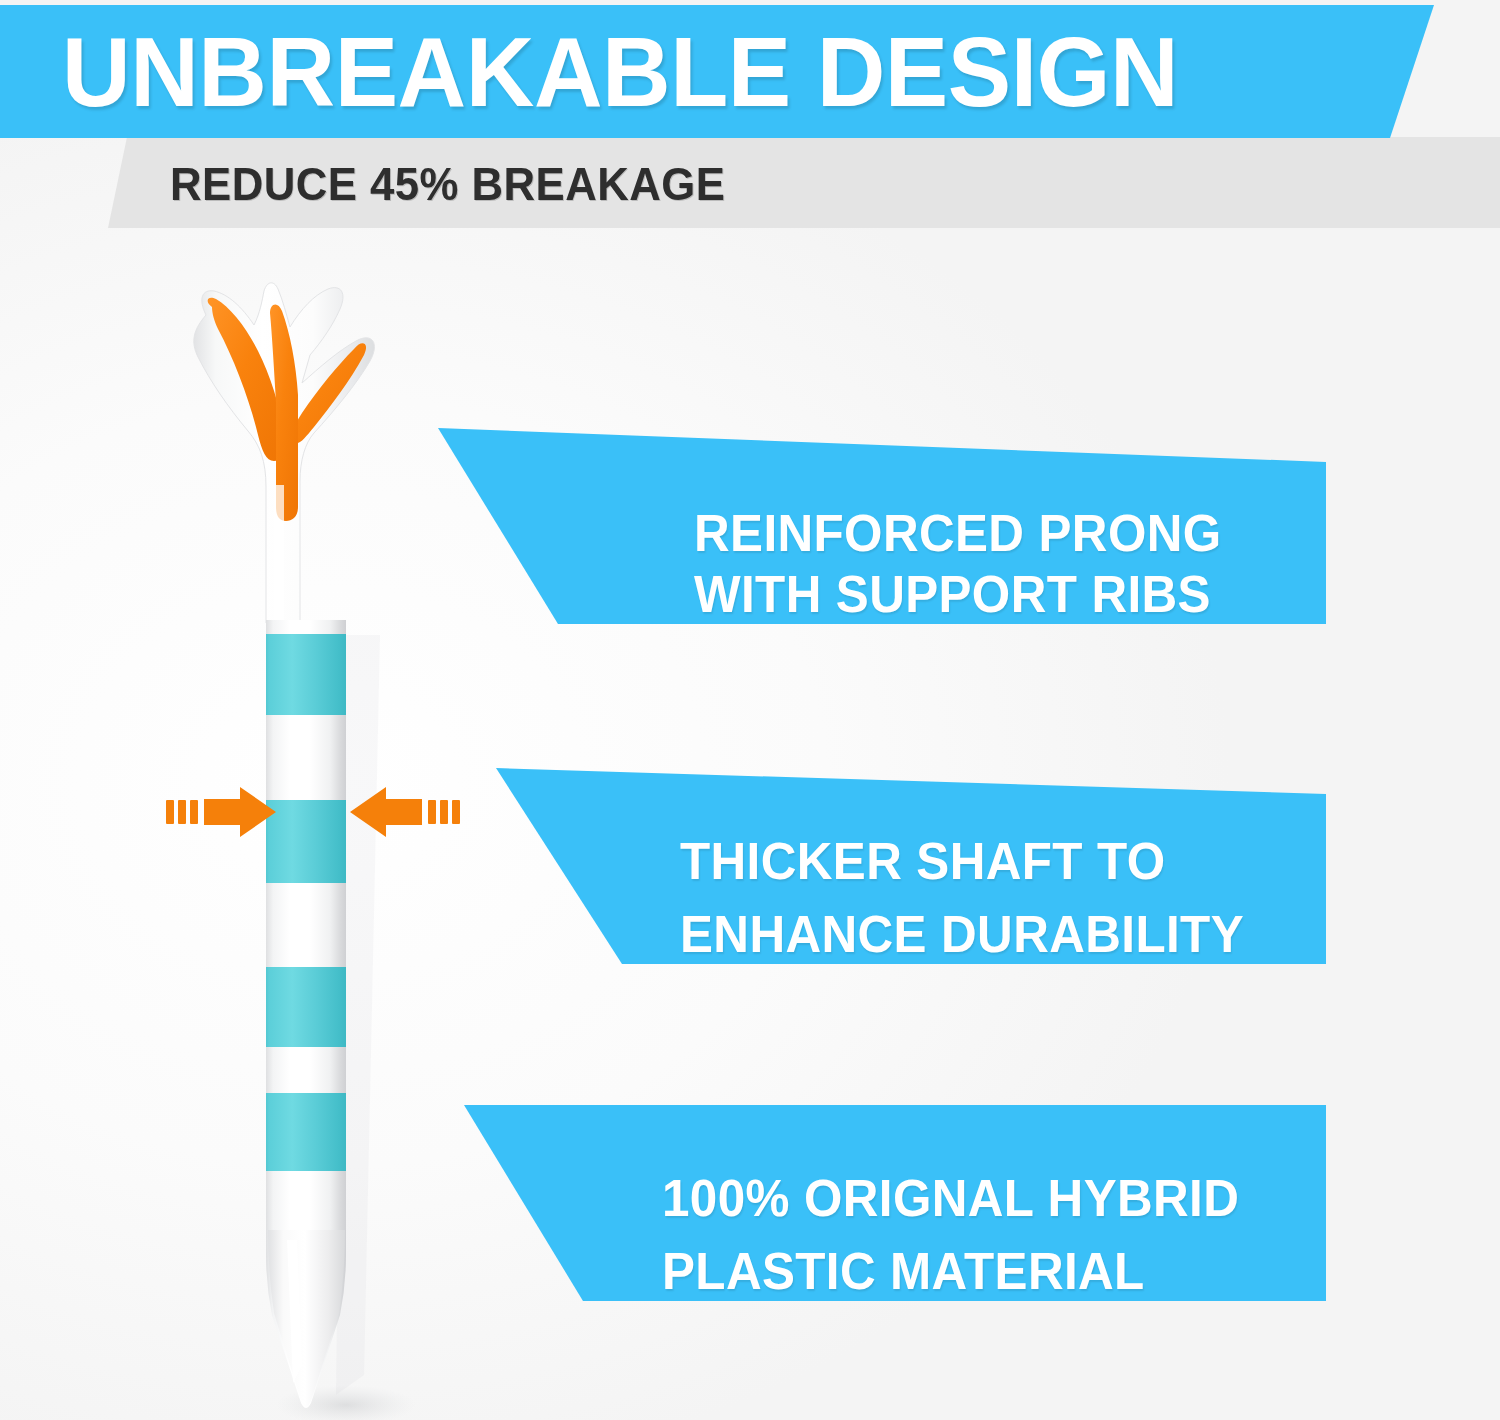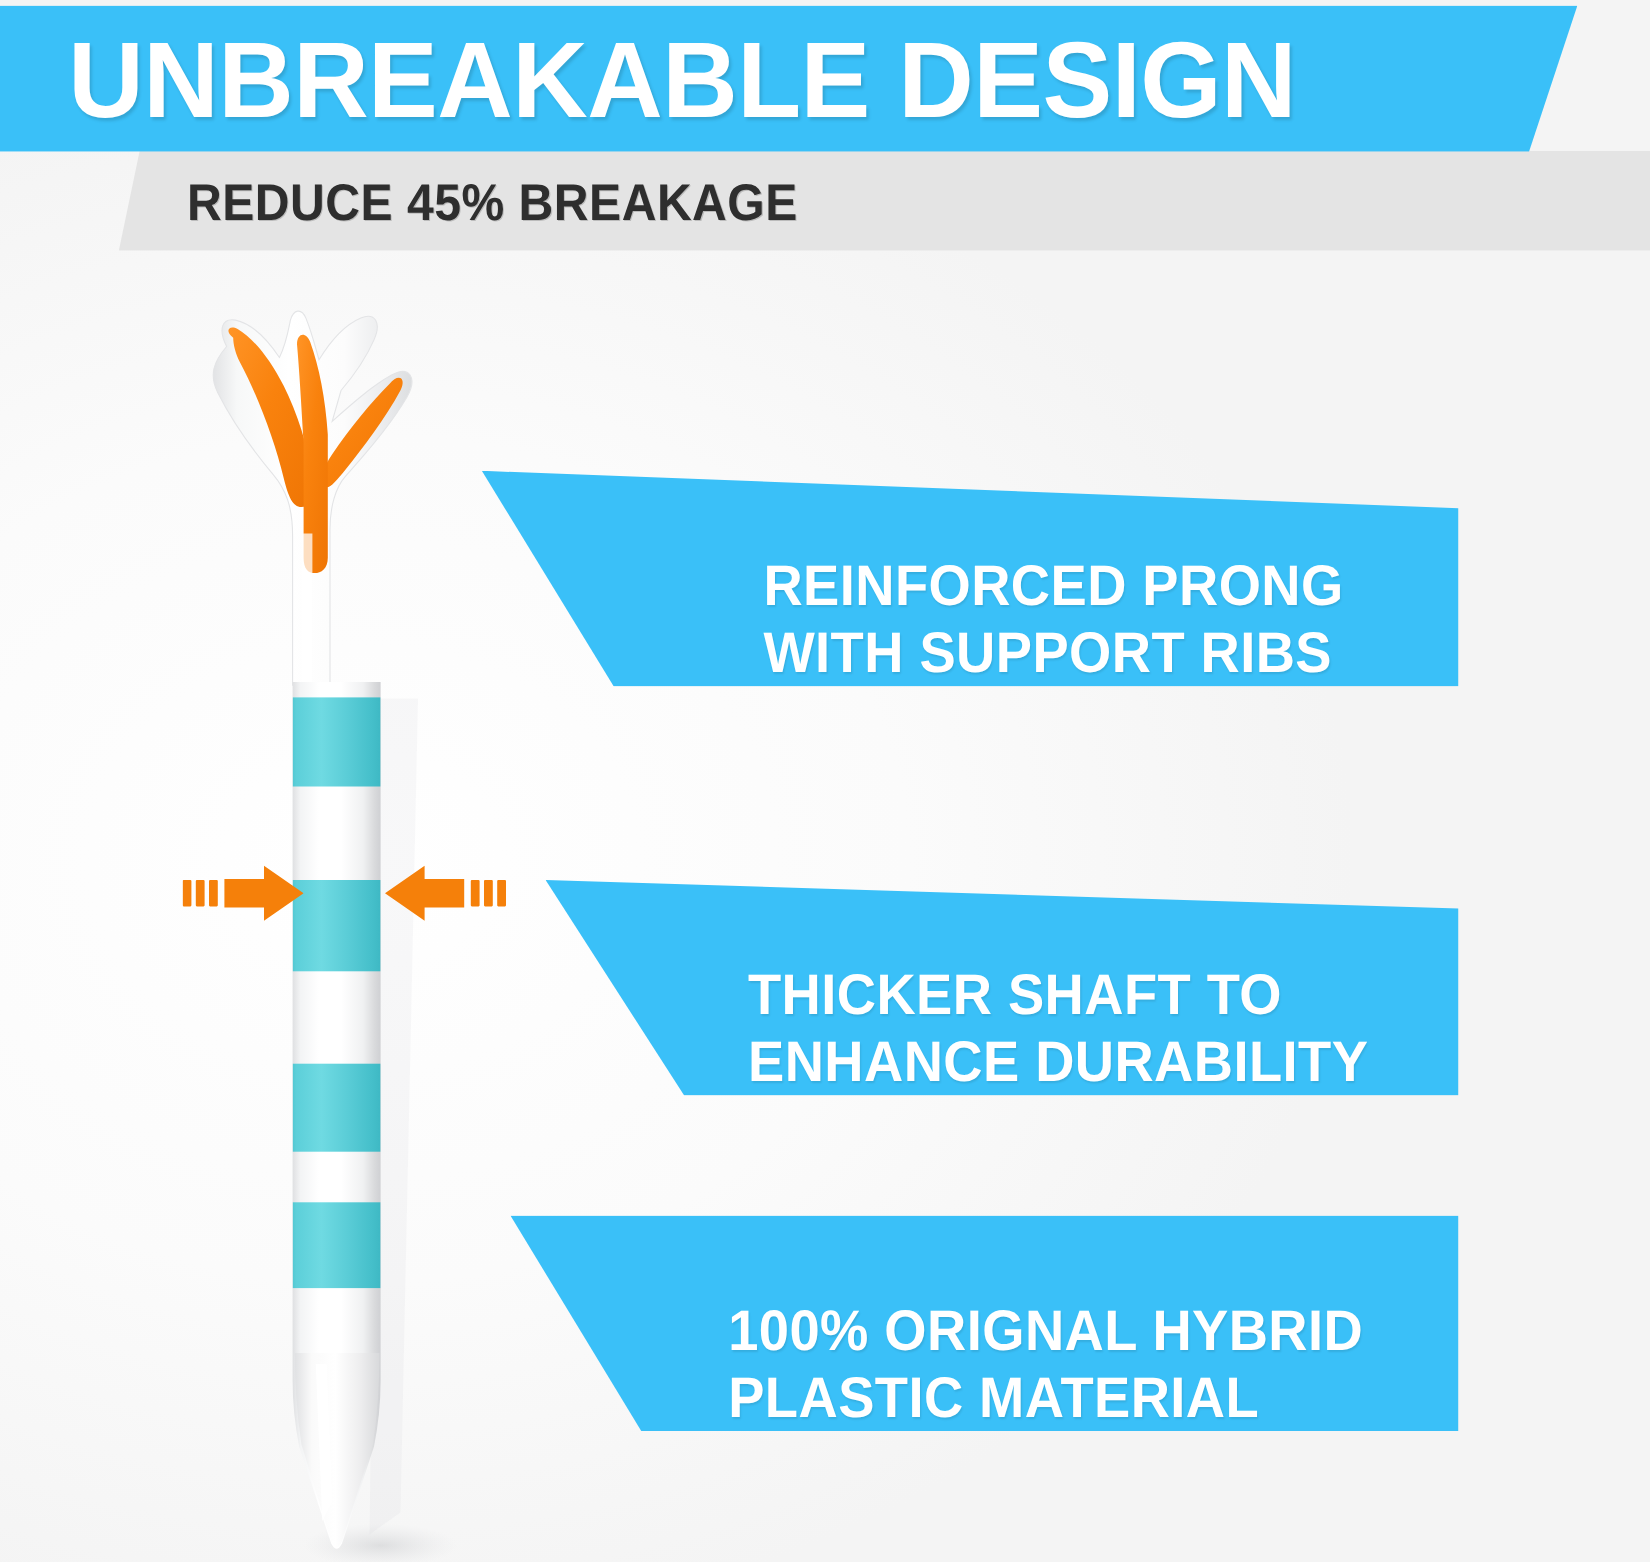--- a/index.html
+++ b/index.html
@@ -90,32 +90,34 @@
   }
 
   #callout1 {
     left:438px; top:428px;
     width:888px; height:196px;
     clip-path: polygon(0 0, 100% 34px, 100% 100%, 120px 100%);
     padding-left:256px;
     padding-top:22px;
   }
   #callout2 {
-    left:438px; top:800px;
+    left:438px; top:768px;
     width:888px; height:196px;
     clip-path: polygon(58px 0, 100% 26px, 100% 100%, 184px 100%);
     padding-left:242px;
     padding-top:14px;
+    gap:12px;
   }
   #callout3 {
     left:438px; top:1105px;
     width:888px; height:196px;
     clip-path: polygon(26px 0, 100% 0, 100% 100%, 145px 100%);
     padding-left:224px;
     padding-top:4px;
+    gap:12px;
   }
 
   
   #tee { position:absolute; left:150px; top:255px; width:340px; height:1165px; }
   #tee svg { display:block; width:100%; height:100%; overflow:visible; }
 
   
   .arrow-grp { position:absolute; }
   #arrow-left  { left:166px; top:786px; width:110px; height:52px; }
   #arrow-right { left:350px; top:786px; width:110px; height:52px; }

